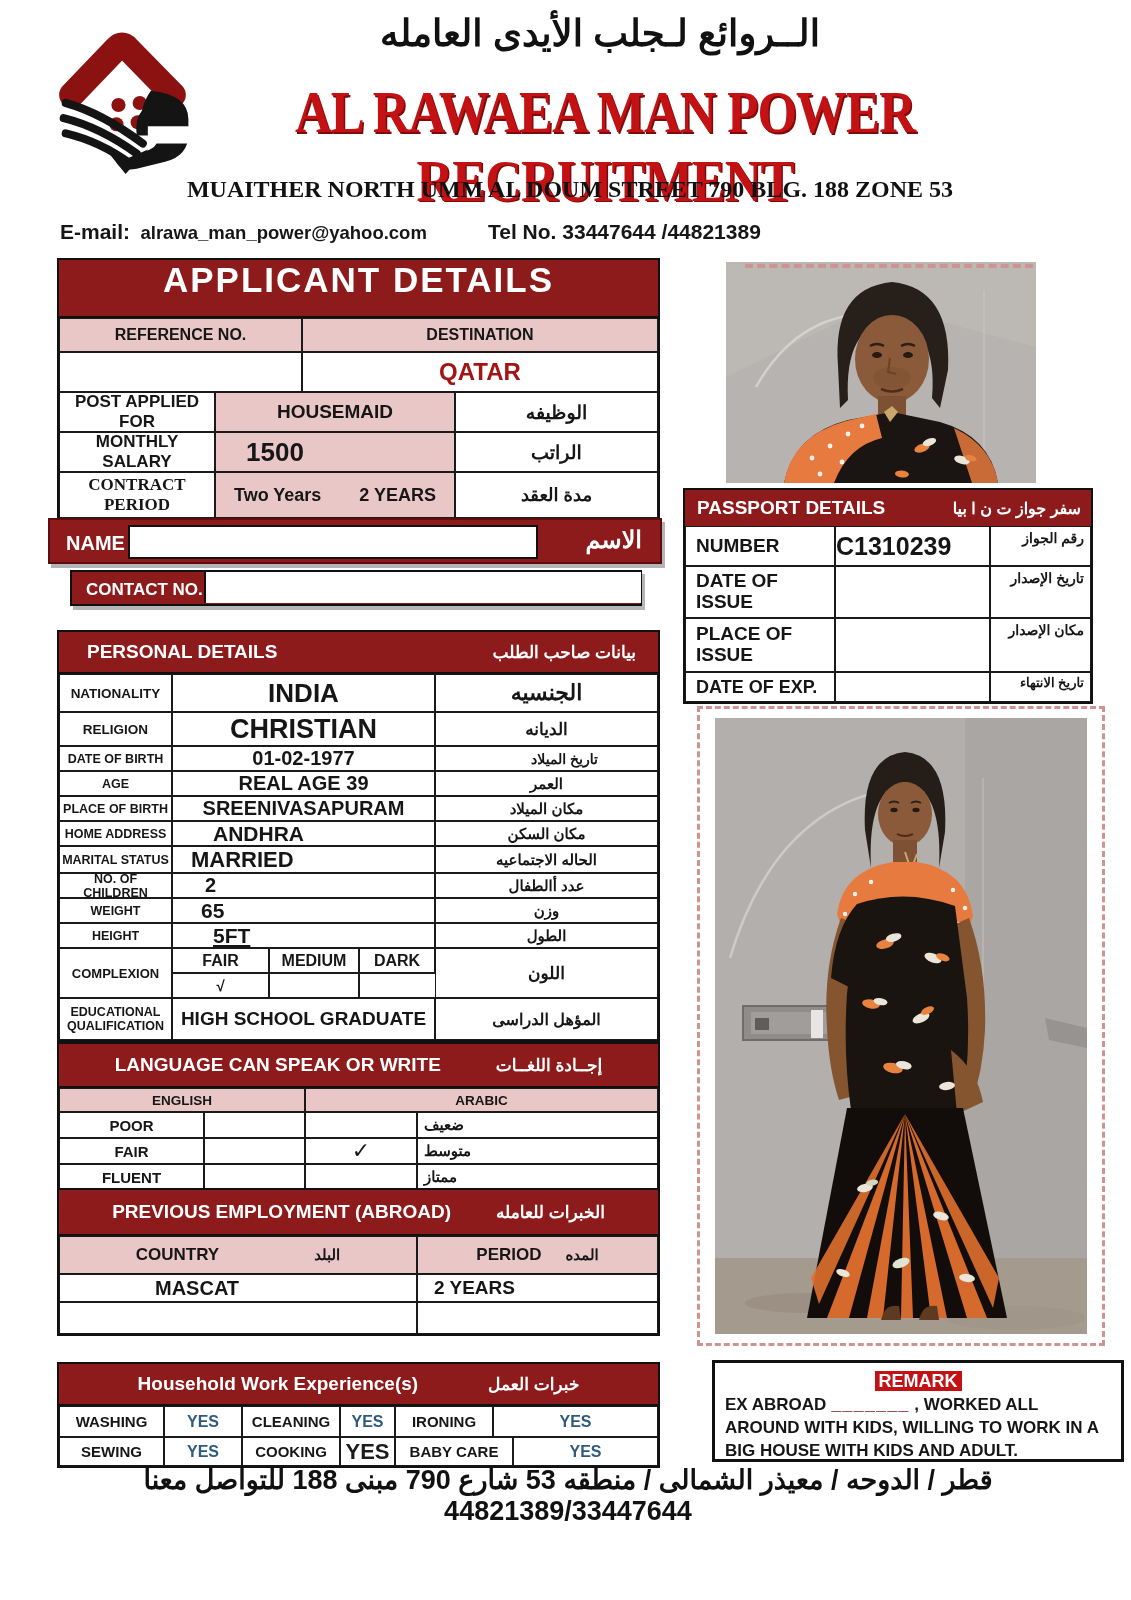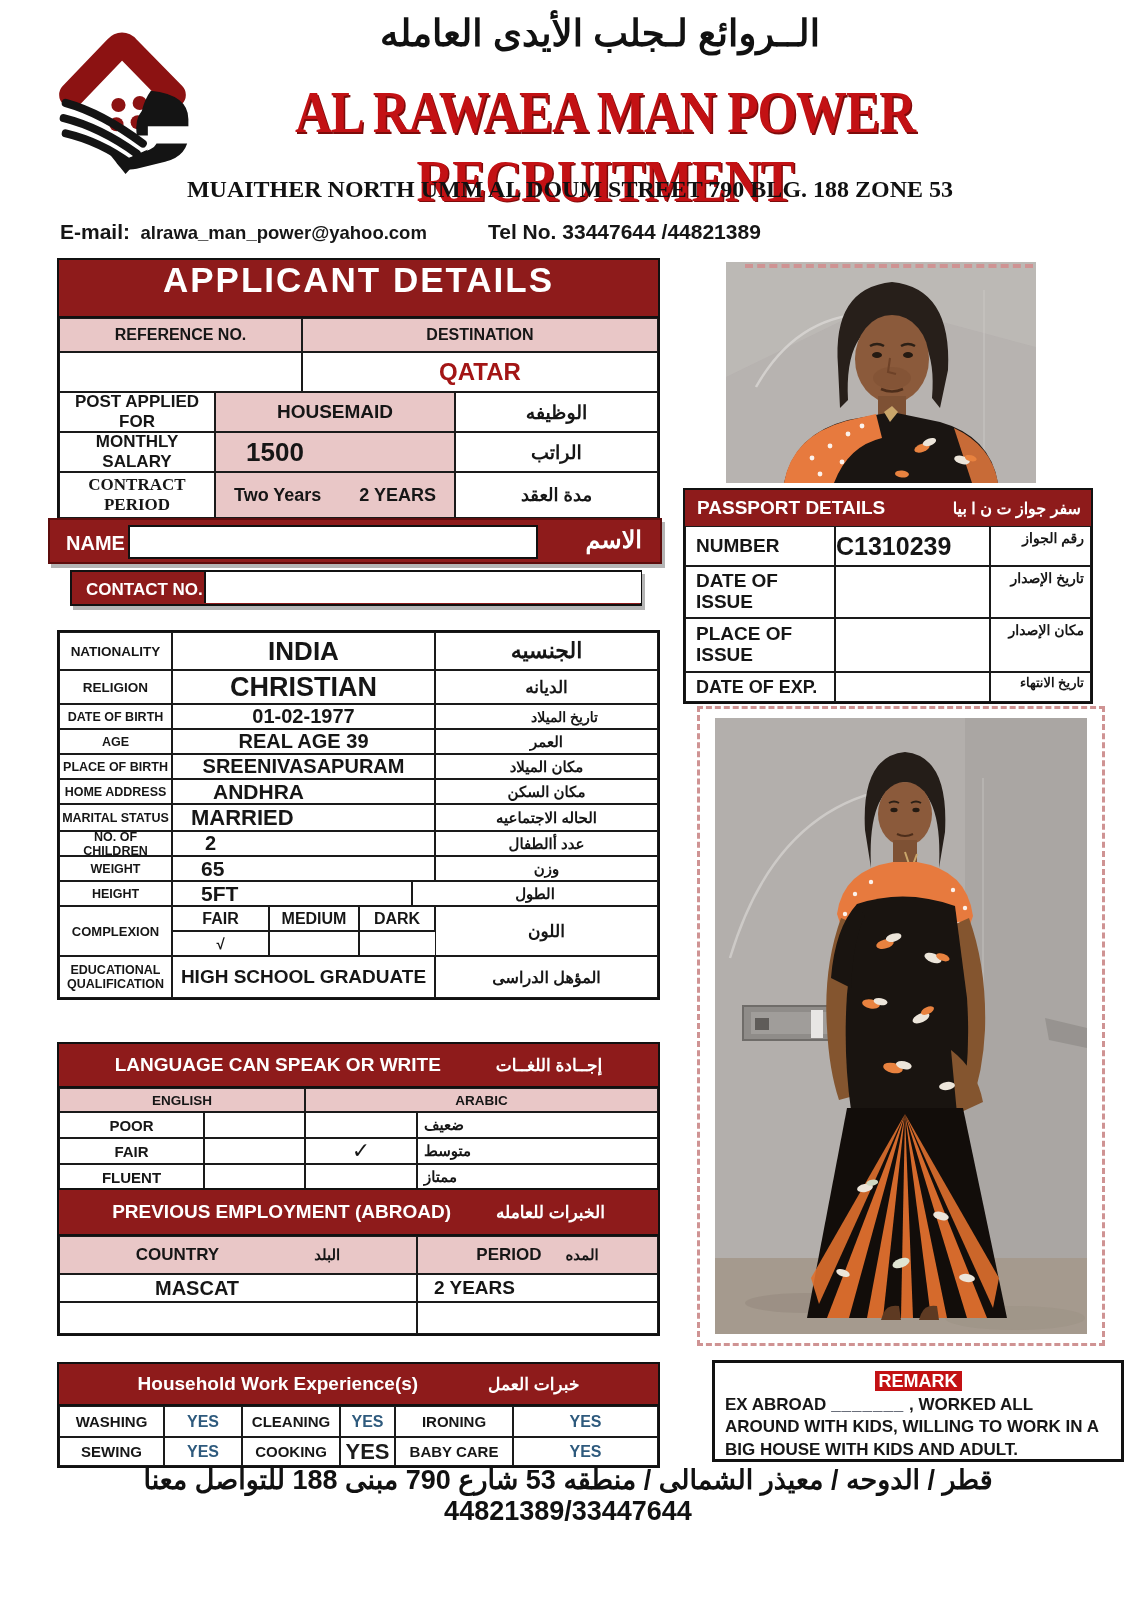--- a/index.html
+++ b/index.html
@@ -98,20 +98,24 @@
     </div>
     <span class="ar b" style="position:absolute;right:18px;top:6px;font-size:24px;">الاسم</span>
   </div>
 
   <div class="abs shadow" style="left:70px;top:570px;width:572px;height:36px;border:2.5px solid #111;background:#8e1b1b;">
     <span class="b" style="position:absolute;left:14px;top:8px;font-size:17px;color:#fff;">CONTACT NO.</span>
     <div class="abs" style="left:132px;top:0;width:437px;height:31px;background:#fff;border-left:2.5px solid #111;"></div>
   </div>
 
   <div class="tbl" style="left:57px;top:630px;width:603px;">
+    <div class="row dred" style="height:42px;border-bottom:2.5px solid #111;align-items:center;justify-content:space-between;padding:0 22px 0 28px;box-sizing:border-box;">
+      <span class="b" style="font-size:19px;">PERSONAL DETAILS</span>
+      <span class="ar" style="font-size:17px;">بيانات صاحب الطلب</span>
+    </div>
 
     <div class="row" style="height:38px;">
       <div class="c lab" style="width:113px;font-size:13.5px;">NATIONALITY</div>
       <div class="c val ctr" style="width:263px;font-size:26px;">INDIA</div>
       <div class="c ar ctr" style="flex:1;font-size:22px;">الجنسيه</div>
     </div>
     <div class="row" style="height:34px;">
       <div class="c lab" style="width:113px;font-size:13.5px;">RELIGION</div>
       <div class="c val ctr" style="width:263px;font-size:27px;">CHRISTIAN</div>
       <div class="c ar ctr" style="flex:1;font-size:17px;">الديانه</div>
@@ -146,21 +150,21 @@
       <div class="c val" style="width:263px;font-size:20px;padding-left:32px;">2</div>
       <div class="c ar ctr" style="flex:1;font-size:15px;">عدد أالطفال</div>
     </div>
     <div class="row" style="height:25px;">
       <div class="c lab" style="width:113px;font-size:12.5px;">WEIGHT</div>
       <div class="c val" style="width:263px;font-size:21px;padding-left:28px;">65</div>
       <div class="c ar ctr" style="flex:1;font-size:15px;">وزن</div>
     </div>
     <div class="row" style="height:25px;">
       <div class="c lab" style="width:113px;font-size:12.5px;">HEIGHT</div>
-      <div class="c val" style="width:240px;font-size:21px;padding-left:28px;">5FT</div>
+      <div class="c val" style="width:263px;font-size:21px;padding-left:40px;text-decoration:underline;">5FT</div>
       <div class="c ar ctr" style="flex:1;font-size:15px;">الطول</div>
     </div>
 
     <div class="row" style="height:50px;">
       <div class="c lab" style="width:113px;font-size:13px;">COMPLEXION</div>
       <div style="width:263px;display:flex;flex-direction:column;box-sizing:border-box;">
         <div class="row" style="height:25px;">
           <div class="c ctr b" style="width:97px;font-size:16px;">FAIR</div>
           <div class="c ctr b" style="width:90px;font-size:16px;">MEDIUM</div>
           <div class="c ctr b" style="flex:1;font-size:16px;">DARK</div>
@@ -238,21 +242,21 @@
   <div class="tbl" style="left:57px;top:1362px;width:603px;border-bottom:2px solid #111;">
     <div class="row dred" style="height:40px;align-items:center;justify-content:center;gap:70px;border-bottom:2.5px solid #111;">
       <span class="b" style="font-size:19px;">Household Work Experience(s)</span>
       <span class="ar" style="font-size:17px;">خبرات العمل</span>
     </div>
     <div class="row" style="height:31px;">
       <div class="c ctr b" style="width:105px;font-size:15px;">WASHING</div>
       <div class="c ctr yes" style="width:78px;">YES</div>
       <div class="c ctr b" style="width:98px;font-size:15px;">CLEANING</div>
       <div class="c ctr yes" style="width:55px;">YES</div>
-      <div class="c ctr b" style="width:118px;font-size:15px;">IRONING</div>
+      <div class="c ctr b" style="width:98px;font-size:15px;">IRONING</div>
       <div class="c ctr yes" style="flex:1;">YES</div>
     </div>
     <div class="row" style="height:29px;">
       <div class="c ctr b" style="width:105px;font-size:15px;">SEWING</div>
       <div class="c ctr yes" style="width:78px;">YES</div>
       <div class="c ctr b" style="width:98px;font-size:15px;">COOKING</div>
       <div class="c ctr yes-big" style="width:55px;">YES</div>
       <div class="c ctr b" style="width:118px;font-size:15px;">BABY CARE</div>
       <div class="c ctr yes" style="flex:1;">YES</div>
     </div>
@@ -435,19 +439,19 @@
       <path d="M206 596 Q210 586 222 588 L224 602 L204 602 Z" fill="#5e3a22"></path>
     </svg>
   </div>
 
   <div class="abs" style="left:712px;top:1360px;width:412px;height:102px;border:3px solid #111;background:#fff;padding:8px 10px;box-sizing:border-box;">
     <div style="text-align:center;">
       <span class="b" style="background:#c31114;color:#fff;font-size:18px;padding:0 4px;">REMARK</span>
     </div>
     <div class="b" style="font-size:17px;line-height:1.32;margin-top:2px;">
       <span>EX ABROAD</span>
-      <span style="color:#0f172a;letter-spacing:1px;">_______</span><span> , WORKED ALL AROUND WITH KIDS, WILLING TO WORK IN A BIG HOUSE WITH KIDS AND ADULT.</span>
+      <span style="color:#7f1d1d;letter-spacing:1px;font-family:Liberation Mono, monospace;">_______</span><span> , WORKED ALL AROUND WITH KIDS, WILLING TO WORK IN A BIG HOUSE WITH KIDS AND ADULT.</span>
     </div>
   </div>
 
   <div class="abs ar b" style="left:40px;top:1464px;width:1056px;text-align:center;font-size:27px;color:#111;">قطر /  الدوحه  /   معيذر الشمالى / منطقه 53  شارع 790 مبنى 188 للتواصل معنا 44821389/33447644</div>
 
 </div>
 
 </body></html>

